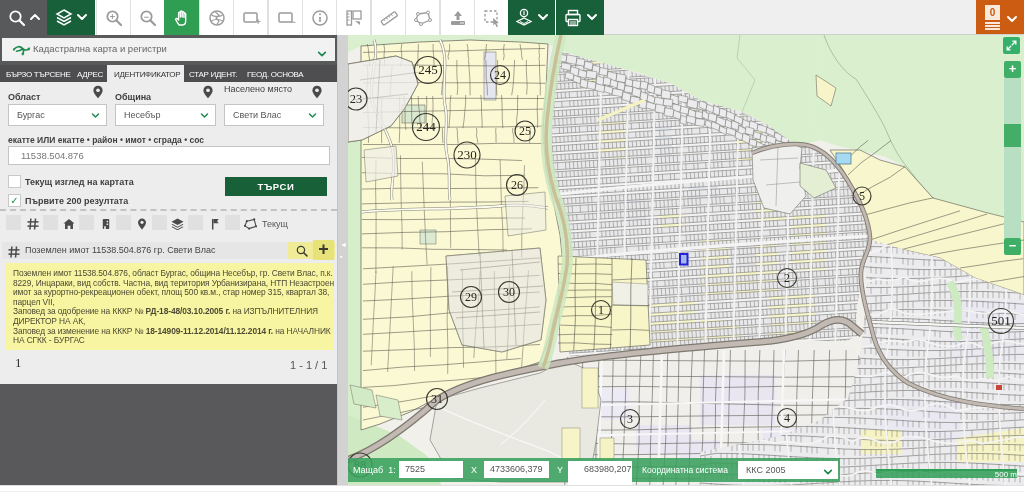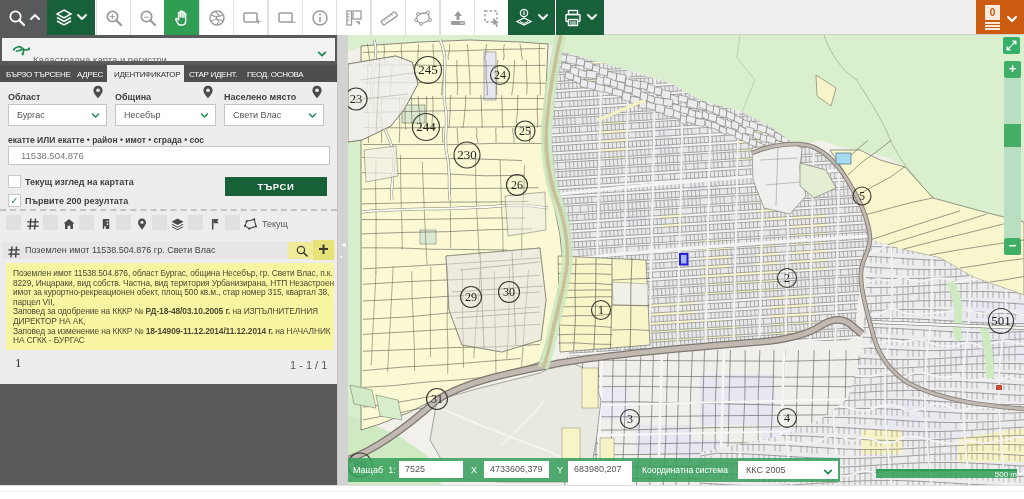--- a/index.html
+++ b/index.html
@@ -158,21 +158,21 @@
 
 <div class="abs" style="left:0;top:35px;width:337px;height:450px;background:#ededee">
   <div class="abs" style="left:0;top:0;width:337px;height:30px;background:#58595b"></div>
   <div class="abs" style="left:2px;top:3px;width:333px;height:23px;background:#f2f2f2">
     <svg width="18" height="13" viewBox="0 0 20 14" style="position:absolute;left:10px;top:5px">
         <path d="M2,7 C5,3 9,3 12,6 C14,8 17,8 19,6 M12,6 C13,8 13,10 12,12 M12,6 C10,8 8,9 5,9" fill="none" stroke="#1d8a4e" stroke-width="1.8" stroke-linecap="round"></path>
         <circle cx="2.2" cy="7" r="1.2" fill="#1d8a4e"></circle>
         <circle cx="12" cy="12" r="1.1" fill="none" stroke="#1d8a4e"></circle>
         <circle cx="19" cy="6.3" r="1.1" fill="none" stroke="#1d8a4e"></circle>
       </svg>
-    <span class="abs" style="left:31px;top:16px;font-size:9.5px;color:#666">Кадастрална карта и регистри</span>
+    <span class="abs" style="left:31px;top:5px;font-size:9.5px;color:#666">Кадастрална карта и регистри</span>
     <span class="abs" style="right:8px;top:7px"><svg width="10" height="10" viewBox="0 0 12 12">
           <path d="M2,4 L6,8 10,4" fill="none" stroke="#1d8a4e" stroke-width="2" stroke-linecap="round" stroke-linejoin="round"></path>
         </svg></span>
   </div>
 
   <div class="abs" style="left:0;top:30px;width:337px;height:17px;background:#4e4e50"></div>
   <div class="abs" style="left:107px;top:30px;width:77px;height:20px;background:#ededee"></div>
   <div class="abs" style="left:0;top:30px;width:337px;height:17px;font-size:8px;font-weight:normal;color:#fff;letter-spacing:-0.3px">
     <span class="abs" style="left:6px;top:5px">БЪРЗО ТЪРСЕНЕ</span>
     <span class="abs" style="left:77px;top:5px">АДРЕС</span>
@@ -184,21 +184,21 @@
   <div class="abs" style="left:8px;top:57px;font-size:9px;font-weight:bold;color:#3f3f3f">Област</div>
   <div class="abs" style="left:92px;top:50px"><svg width="12" height="14" viewBox="0 0 13 15">
         <path d="M6.5,0.8 C9.3,0.8 11.5,3 11.5,5.8 C11.5,9 6.5,14.2 6.5,14.2 C6.5,14.2 1.5,9 1.5,5.8 C1.5,3 3.7,0.8 6.5,0.8 Z" fill="#4a4a4a"></path>
         <circle cx="6.5" cy="5.6" r="2" fill="#ededee"></circle>
       </svg></div>
   <div class="abs" style="left:115px;top:57px;font-size:9px;font-weight:bold;color:#3f3f3f">Община</div>
   <div class="abs" style="left:202px;top:50px"><svg width="12" height="14" viewBox="0 0 13 15">
         <path d="M6.5,0.8 C9.3,0.8 11.5,3 11.5,5.8 C11.5,9 6.5,14.2 6.5,14.2 C6.5,14.2 1.5,9 1.5,5.8 C1.5,3 3.7,0.8 6.5,0.8 Z" fill="#4a4a4a"></path>
         <circle cx="6.5" cy="5.6" r="2" fill="#ededee"></circle>
       </svg></div>
-  <div class="abs" style="left:224px;top:57px;font-size:9px;font-weight:bold;color:#3f3f3f">Населено място</div>
+  <div class="abs" style="left:224px;top:49px;font-size:9px;font-weight:normal;color:#3f3f3f">Населено място</div>
   <div class="abs" style="left:311px;top:50px"><svg width="12" height="14" viewBox="0 0 13 15">
         <path d="M6.5,0.8 C9.3,0.8 11.5,3 11.5,5.8 C11.5,9 6.5,14.2 6.5,14.2 C6.5,14.2 1.5,9 1.5,5.8 C1.5,3 3.7,0.8 6.5,0.8 Z" fill="#4a4a4a"></path>
         <circle cx="6.5" cy="5.6" r="2" fill="#ededee"></circle>
       </svg></div>
   <div class="sel" style="left:115px;top:69px;width:101px">Несебър<svg width="9" height="9" viewBox="0 0 12 12">
         <path d="M2,4 L6,8 10,4" fill="none" stroke="#1d8a4e" stroke-width="2" stroke-linecap="round" stroke-linejoin="round"></path>
       </svg></div>
   <div class="sel" style="left:8px;top:69px;width:99px">Бургас<svg width="9" height="9" viewBox="0 0 12 12">
         <path d="M2,4 L6,8 10,4" fill="none" stroke="#1d8a4e" stroke-width="2" stroke-linecap="round" stroke-linejoin="round"></path>
       </svg></div>
@@ -710,21 +710,21 @@
 <text x="360" y="469.25" font-family="Liberation Serif" font-size="12.5" fill="#26261f" text-anchor="middle">88</text>
 </svg>
 </div>
 
 <div class="abs" style="left:348px;top:458px;width:492px;height:24px;background:rgba(58,160,94,0.88);color:#fff;font-size:9px">
   <span class="abs" style="left:5px;top:7px">Мащаб&nbsp;&nbsp;1:</span>
   <div class="inp" style="left:51px;top:3px;width:64px;height:17px;line-height:17px;padding-left:6px">7525</div>
   <span class="abs" style="left:123px;top:7px">X</span>
   <div class="inp" style="left:136px;top:3px;width:65px;height:17px;line-height:17px;padding-left:6px">4733606,379</div>
   <span class="abs" style="left:209px;top:7px">Y</span>
-  <div class="inp" style="left:220px;top:3px;width:64px;height:30px;line-height:17px;padding-left:6px">683980,207</div>
+  <div class="inp" style="left:220px;top:3px;width:64px;height:30px;line-height:17px;padding-left:16px">683980,207</div>
   <span class="abs" style="left:294px;top:7px;font-size:8.5px">Координатна система</span>
   <div class="inp" style="left:390px;top:3px;width:100px;height:18px;line-height:18px;padding-left:8px">ККС 2005
     <span style="position:absolute;right:5px;top:4px"><svg width="10" height="10" viewBox="0 0 12 12">
           <path d="M2,4 L6,8 10,4" fill="none" stroke="#1d8a4e" stroke-width="2" stroke-linecap="round" stroke-linejoin="round"></path>
         </svg></span>
   </div>
 </div>
 
 <div class="abs" style="left:876px;top:469px;width:141px;height:9px;background:rgba(47,158,86,0.85);border-top:2px solid #2f9e56;color:#fff;font-size:8px;text-align:right;line-height:7px">500 m</div>
 

